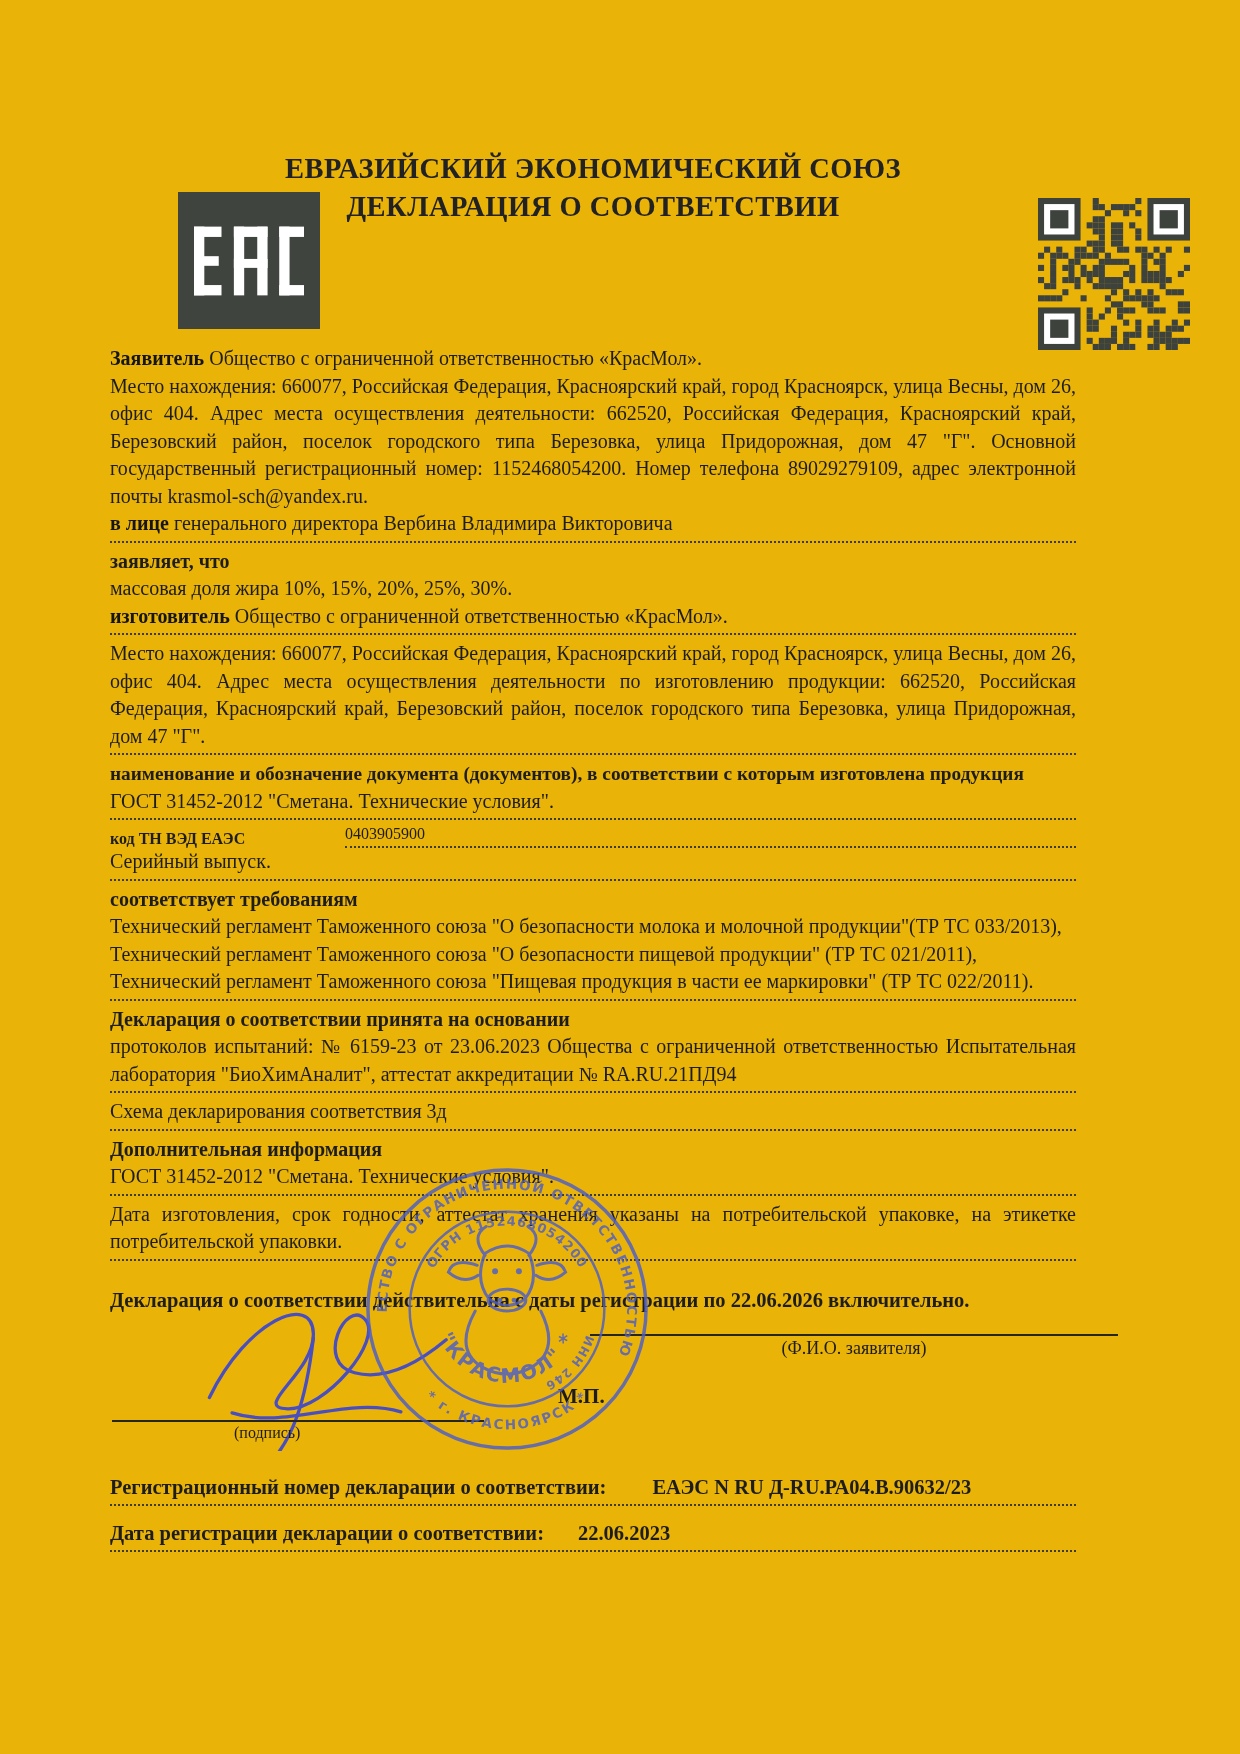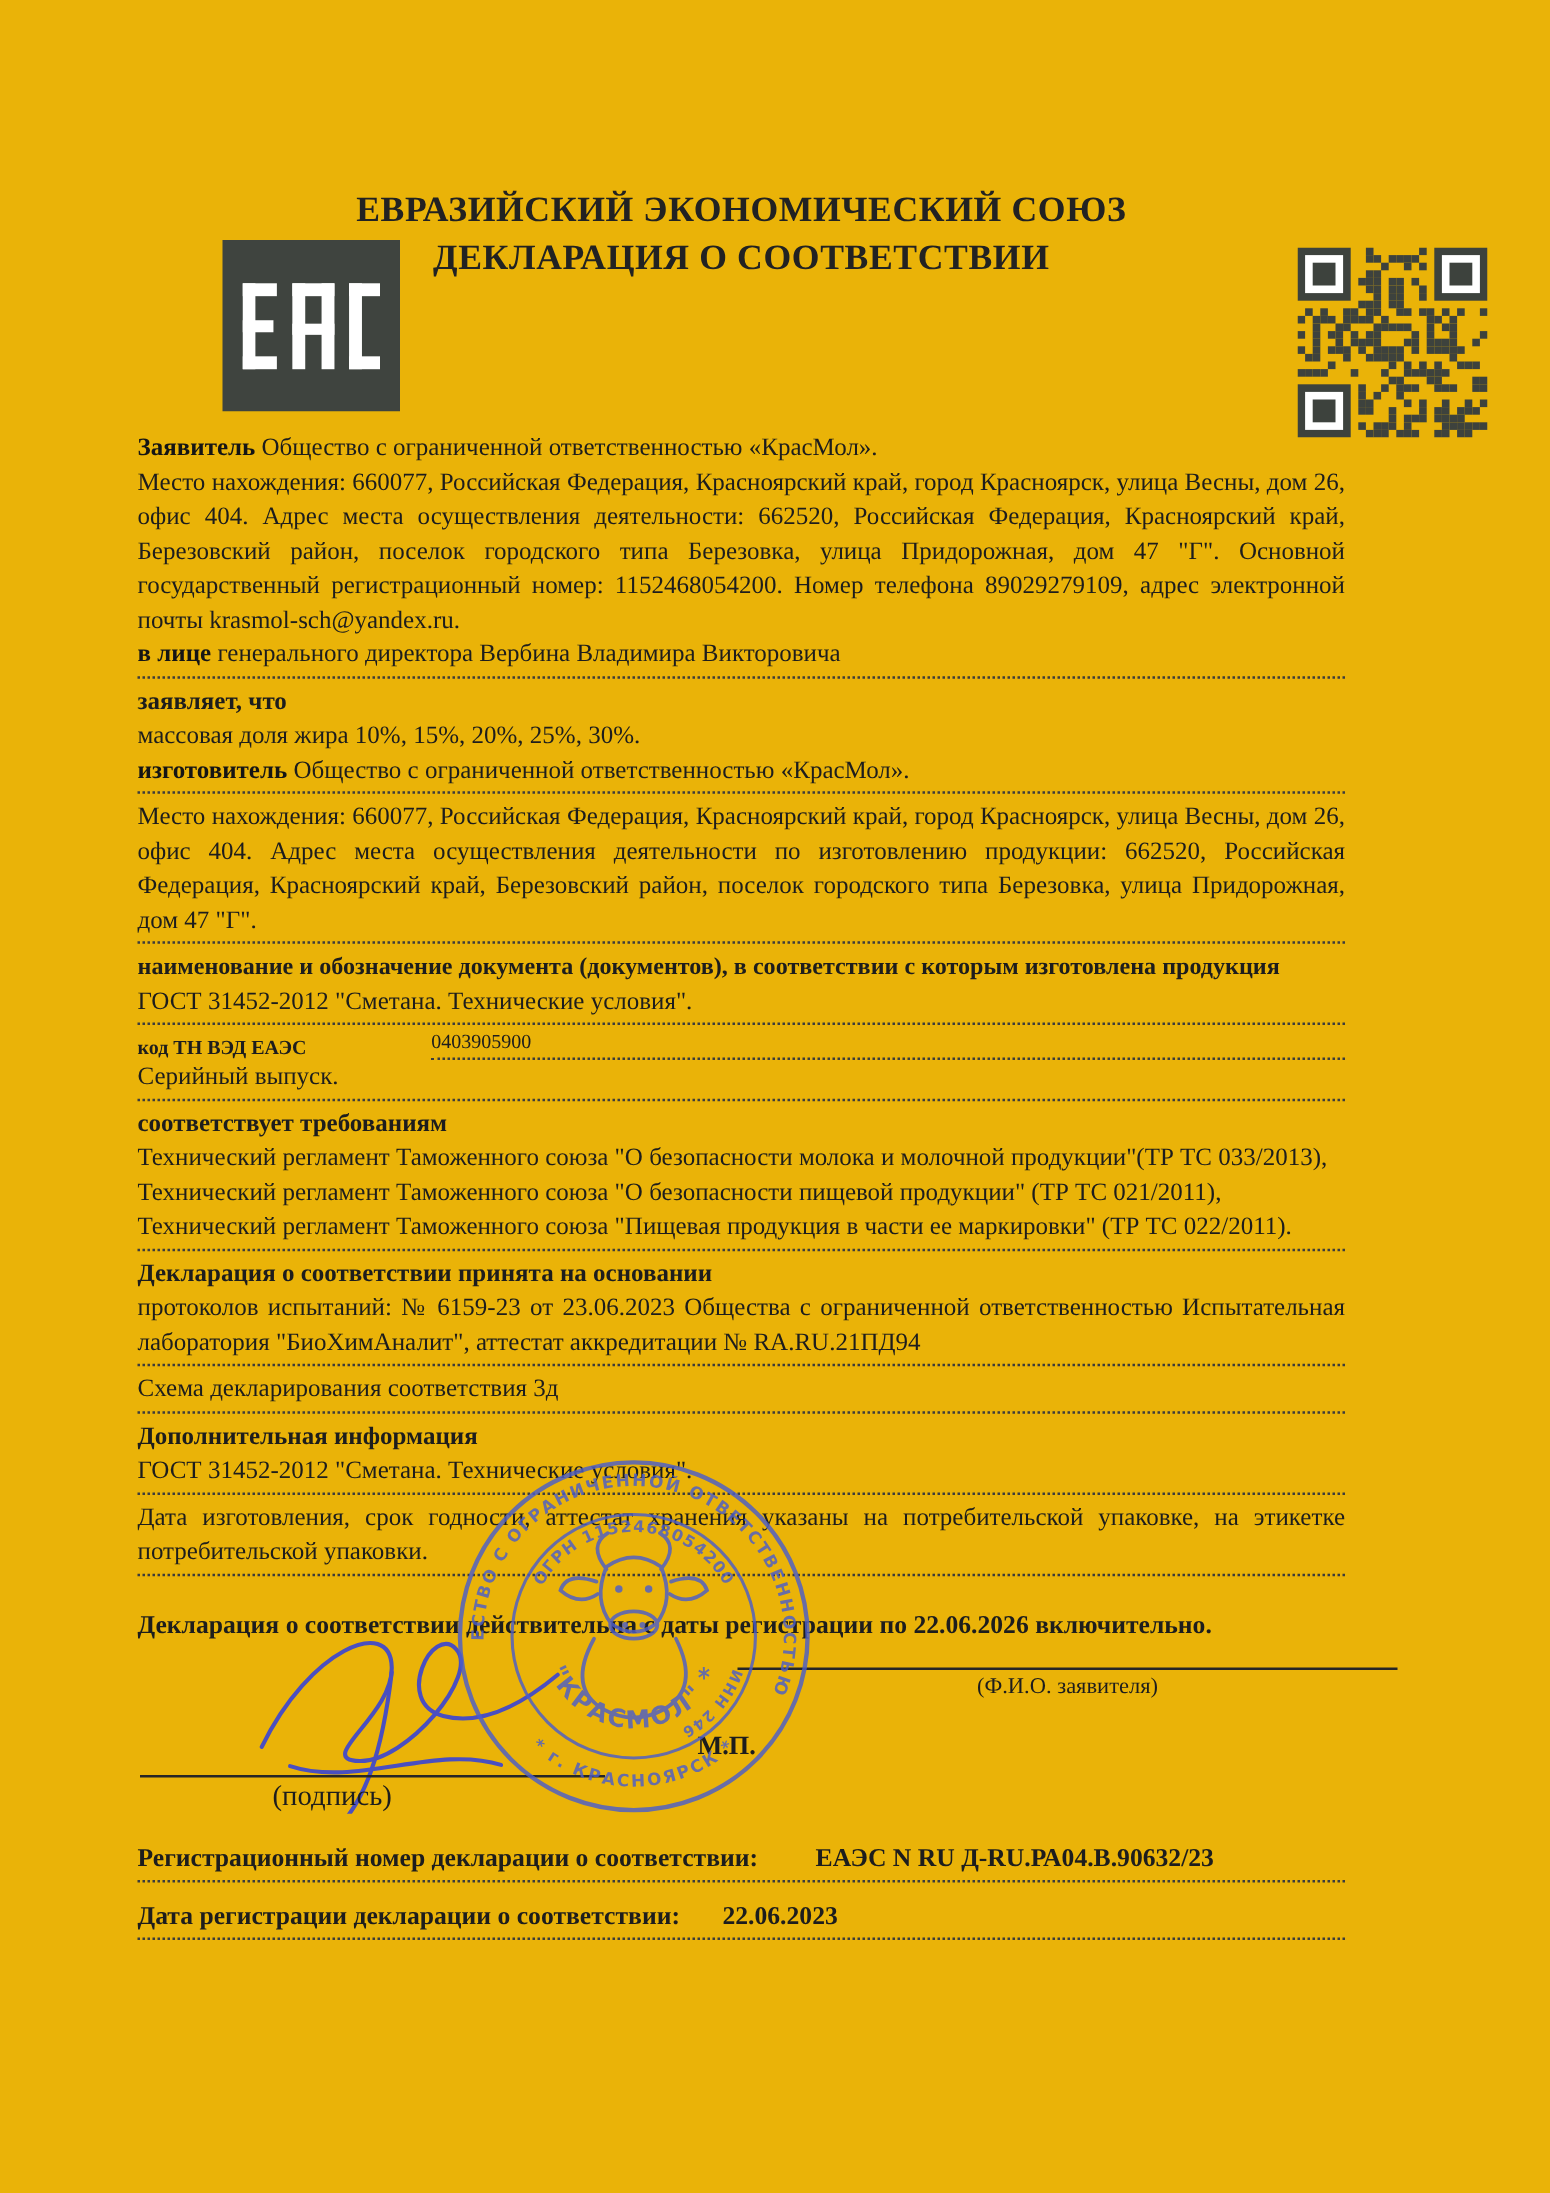--- a/index.html
+++ b/index.html
@@ -20,21 +20,21 @@
   .ru{border-bottom:2px dotted #3c3c3c;padding-bottom:3px;margin-bottom:5px;}
   .tnrow{display:flex;align-items:flex-end;}
   .tnrow .lbl{width:235px;flex:none;font-weight:bold;}
   .tnrow .val{flex:1;border-bottom:2px dotted #3c3c3c;padding-bottom:3px;}
   .bold-line{font-weight:bold;}
   
   .bottom{position:relative;margin-top:26px;}
   .validity{font-weight:bold;font-size:20.5px;}
   .sigarea{position:relative;height:132px;margin-top:14px;}
   .sigline{position:absolute;left:2px;top:92px;width:372px;border-top:2.5px solid #262626;}
-  .sigcap{position:absolute;left:108px;top:96px;font-size:23px;}
+  .sigcap{position:absolute;left:124px;top:96px;font-size:16px;}
   .sigsvg{position:absolute;left:75px;top:-52px;pointer-events:none;}
   .mp{position:absolute;left:448px;top:56px;font-weight:bold;font-size:21px;}
   .fio{position:absolute;left:480px;top:0;width:528px;text-align:center;}
   .fio .nm{font-size:20.5px;padding-top:52px;}
   .fio .ln{border-top:2.5px solid #262626;margin-top:6px;}
   .fio .cap{font-size:18px;padding-top:2px;}
   .stamp{position:absolute;left:248px;top:-168px;width:298px;height:298px;opacity:.82;pointer-events:none;}
   .regrow{display:flex;border-bottom:2px dotted #3c3c3c;padding-bottom:5px;margin-top:16px;font-weight:bold;font-size:20.5px;}
   .regrow .v{margin-left:34px;}
   .regrow.n .v{margin-left:46px;}

